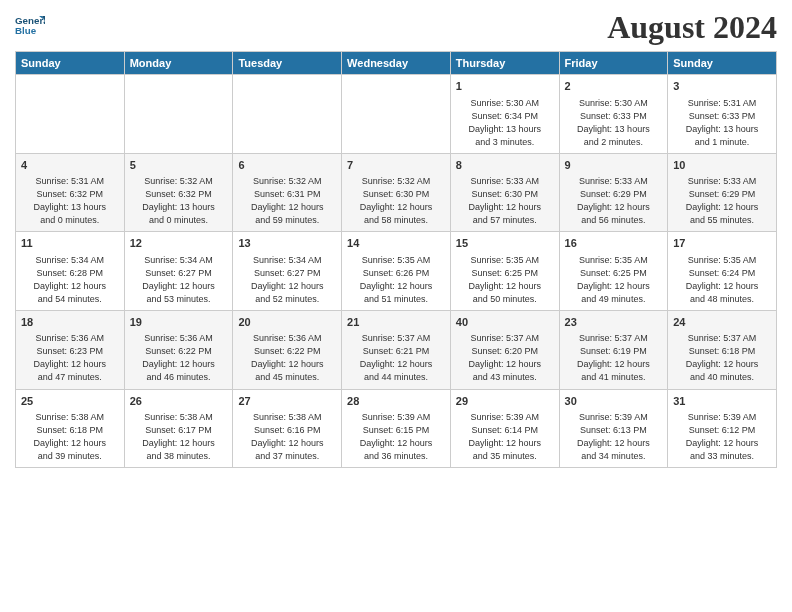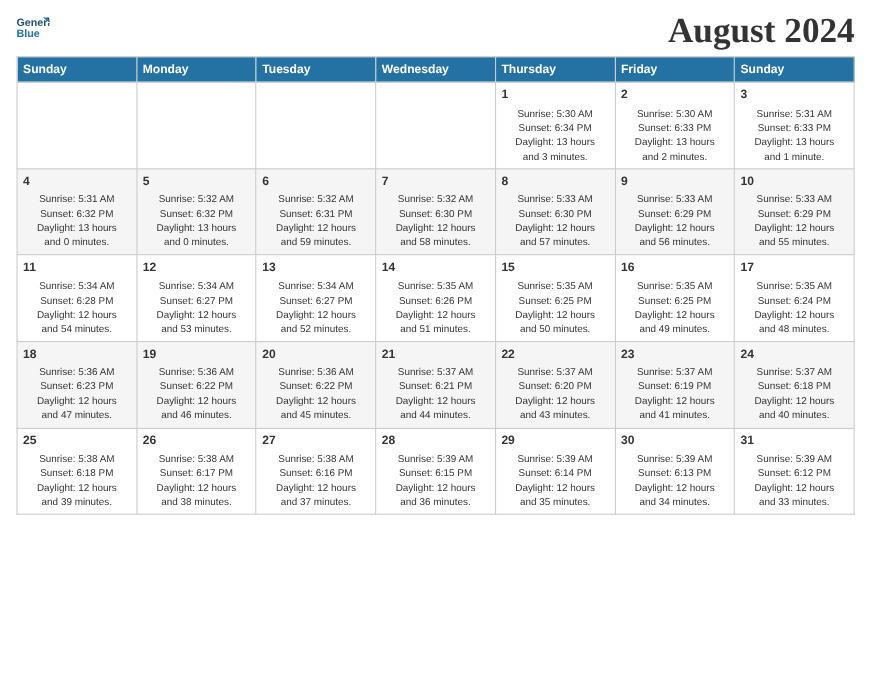--- a/index.html
+++ b/index.html
@@ -269,21 +269,21 @@
 and 45 minutes.</div>
           </td>
           <td>
             <span class="day-num">21</span>
             <div class="cell-content" style="white-space: pre-line;">Sunrise: 5:37 AM
 Sunset: 6:21 PM
 Daylight: 12 hours
 and 44 minutes.</div>
           </td>
           <td>
-            <span class="day-num">22</span>
+            <span class="day-num">40</span>
             <div class="cell-content" style="white-space: pre-line;">Sunrise: 5:37 AM
 Sunset: 6:20 PM
 Daylight: 12 hours
 and 43 minutes.</div>
           </td>
           <td>
             <span class="day-num">23</span>
             <div class="cell-content" style="white-space: pre-line;">Sunrise: 5:37 AM
 Sunset: 6:19 PM
 Daylight: 12 hours

